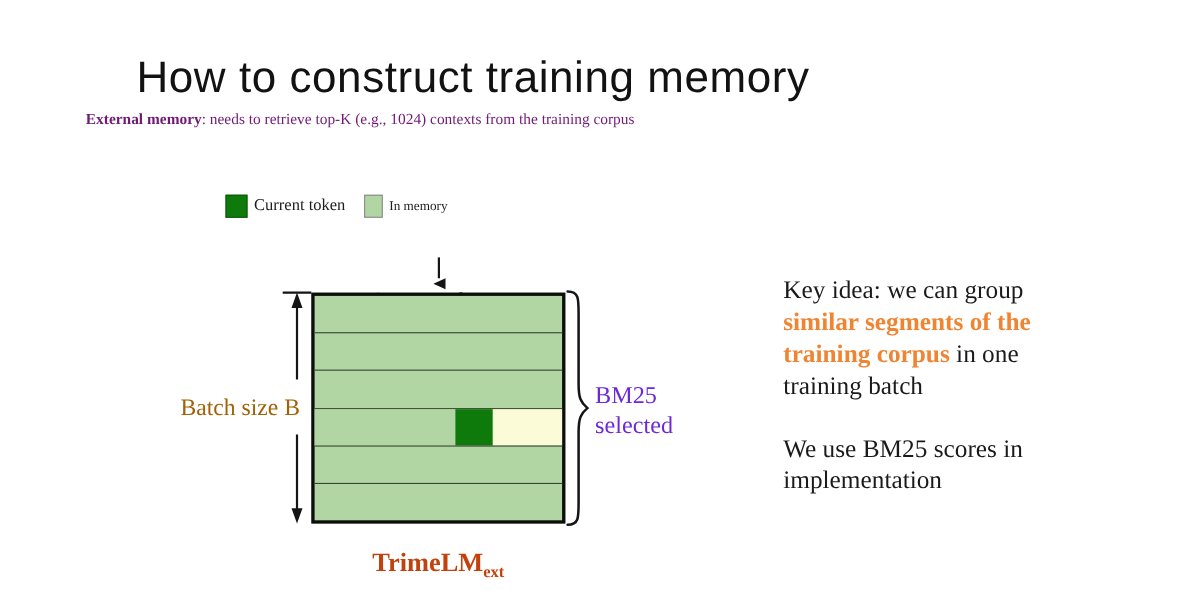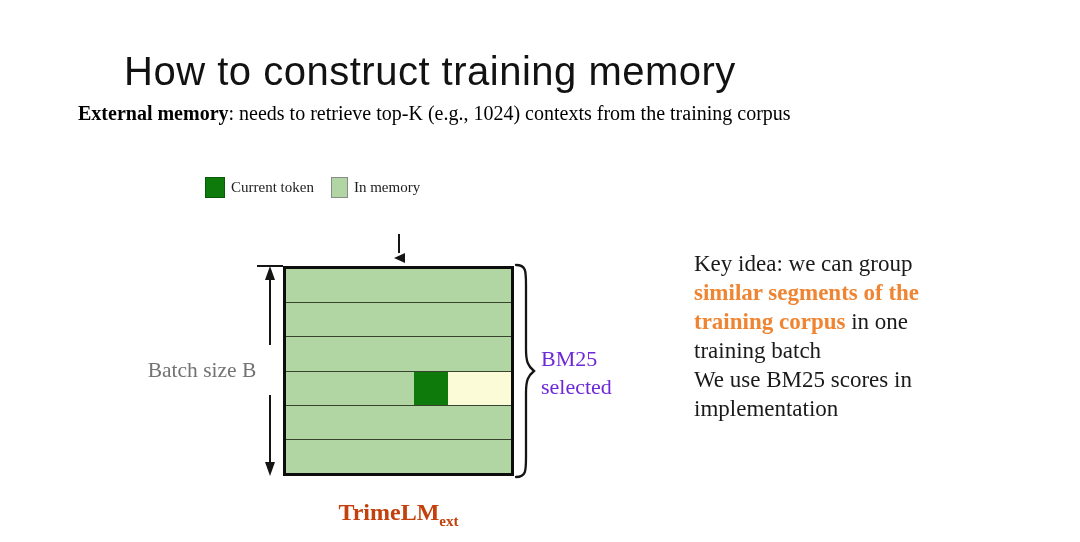--- a/index.html
+++ b/index.html
@@ -3,30 +3,30 @@
 <meta charset="utf-8">
 <style>
   html,body{margin:0;padding:0;background:#ffffff;}
   body{width:1080px;height:542px;position:relative;overflow:hidden;
        font-family:"Liberation Serif", serif;color:#161616;}
 
   .slide-title{position:absolute;left:0;top:22px;width:860px;text-align:center;
     font-family:"Liberation Sans", sans-serif;font-size:40px;font-weight:400;
     letter-spacing:0.5px;color:#121212;}
 
-  .subtitle{position:absolute;left:78px;top:102px;font-size:20px;color:#000000;white-space:nowrap;}
+  .subtitle{position:absolute;left:78px;top:102px;font-size:14px;color:#701a75;white-space:nowrap;}
   .subtitle .bold{font-weight:bold;}
 
   
   .legend{position:absolute;left:205px;top:177px;display:flex;align-items:center;gap:17px;text-align:right;}
   .legend-item{display:flex;align-items:center;gap:6px;}
   .swatch{width:17px;height:21px;border:1px solid #8a8a8a;box-sizing:border-box;}
   .swatch.dark{width:20px;border:1px solid #0a5a0a;}
   .legend-label{font-size:15px;color:#1c1c1c;}
-  .legend-item.large .legend-label{font-size:15px;}
+  .legend-item.large .legend-label{font-size:12px;}
 
   
   .seg-arrow{position:absolute;left:283px;top:234px;width:232px;height:26px;
     display:flex;align-items:center;flex-direction:column;}
   .endbar{width:2px;height:19px;background:#151515;flex:0 0 auto;}
   .hline{flex:1 1 auto;height:2px;background:#151515;}
   .tri{width:0;height:0;flex:0 0 auto;}
   .tri.left{border-top:5px solid transparent;border-bottom:5px solid transparent;border-right:11px solid #151515;}
   .tri.right{border-top:5px solid transparent;border-bottom:5px solid transparent;border-left:11px solid #151515;}
   .seg-arrow .measure-label{flex:0 0 auto;font-size:21px;padding:0 7px;white-space:nowrap;
@@ -35,37 +35,37 @@
   
   .memory-grid{position:absolute;left:283px;top:266px;width:231px;height:210px;
     box-sizing:border-box;border:3px solid #0d0d0d;background:#b1d6a3;
     display:flex;flex-direction:column;}
   .grid-row{flex:1 1 0;display:flex;}
   .grid-row + .grid-row{border-top:1.5px solid #39442f;}
   .seg{height:100%;display:block;}
 
   
   .batch-arrow{position:absolute;left:254px;top:263px;}
-  .batch-label{position:absolute;left:137px;top:358px;width:130px;text-align:center;
-    font-size:21.5px;white-space:nowrap;color:#737373;}
+  .batch-label{position:absolute;left:164px;top:358px;width:130px;text-align:left;
+    font-size:21.5px;white-space:nowrap;color:#a16207;}
 
   
   .brace{position:absolute;left:512px;top:262px;}
   .bm25-label{position:absolute;left:541px;top:345px;width:100px;
     font-size:22px;line-height:28px;color:#6d28d9;}
 
   
   .caption{position:absolute;left:283px;top:499px;width:231px;text-align:center;
     font-size:24px;font-weight:bold;color:#c2410c;}
   .caption sub{font-size:15px;}
 
   
-  .notes{position:absolute;left:694px;top:249px;width:282px;font-size:23px;line-height:29px;color:#1a1a1a;}
+  .notes{position:absolute;left:712px;top:249px;width:282px;font-size:23px;line-height:29px;color:#1a1a1a;}
   .notes p{margin:0;}
-  .notes p + p{}
+  .notes p + p{margin-top:28px;}
   .highlight{color:#ef8532;font-weight:bold;}
 </style>
 </head>
 <body>
 
 <h1 class="slide-title">How to construct training memory</h1>
 
 <div class="subtitle">
   <span class="bold">External memory</span><span>: needs to retrieve top-K (e.g., 1024) contexts from the training corpus</span>
 </div>

